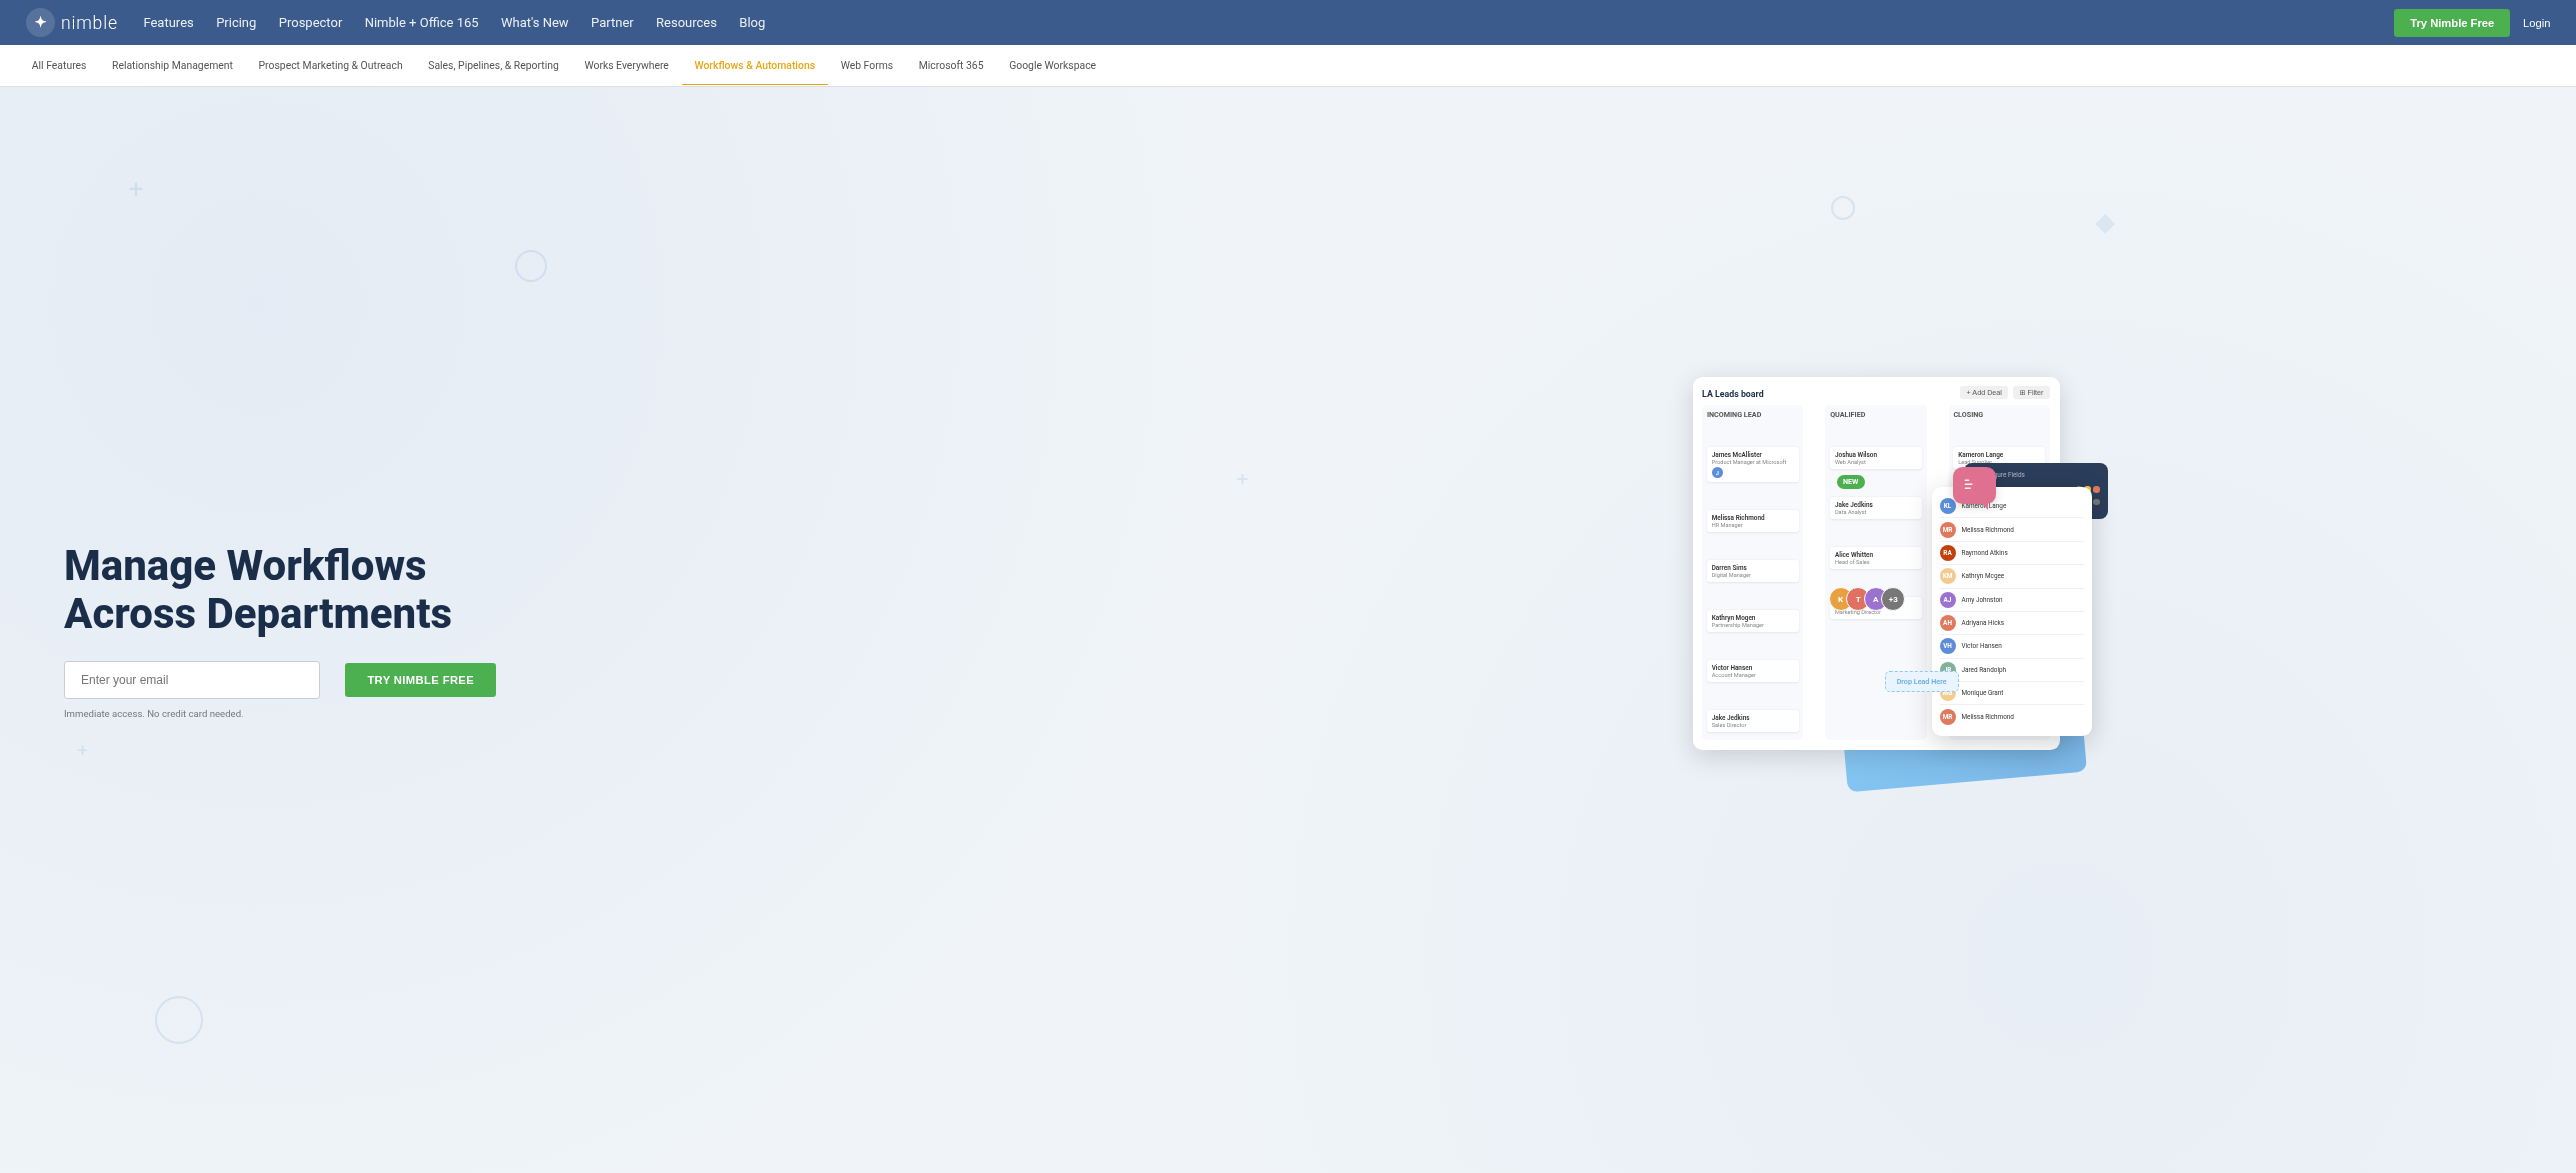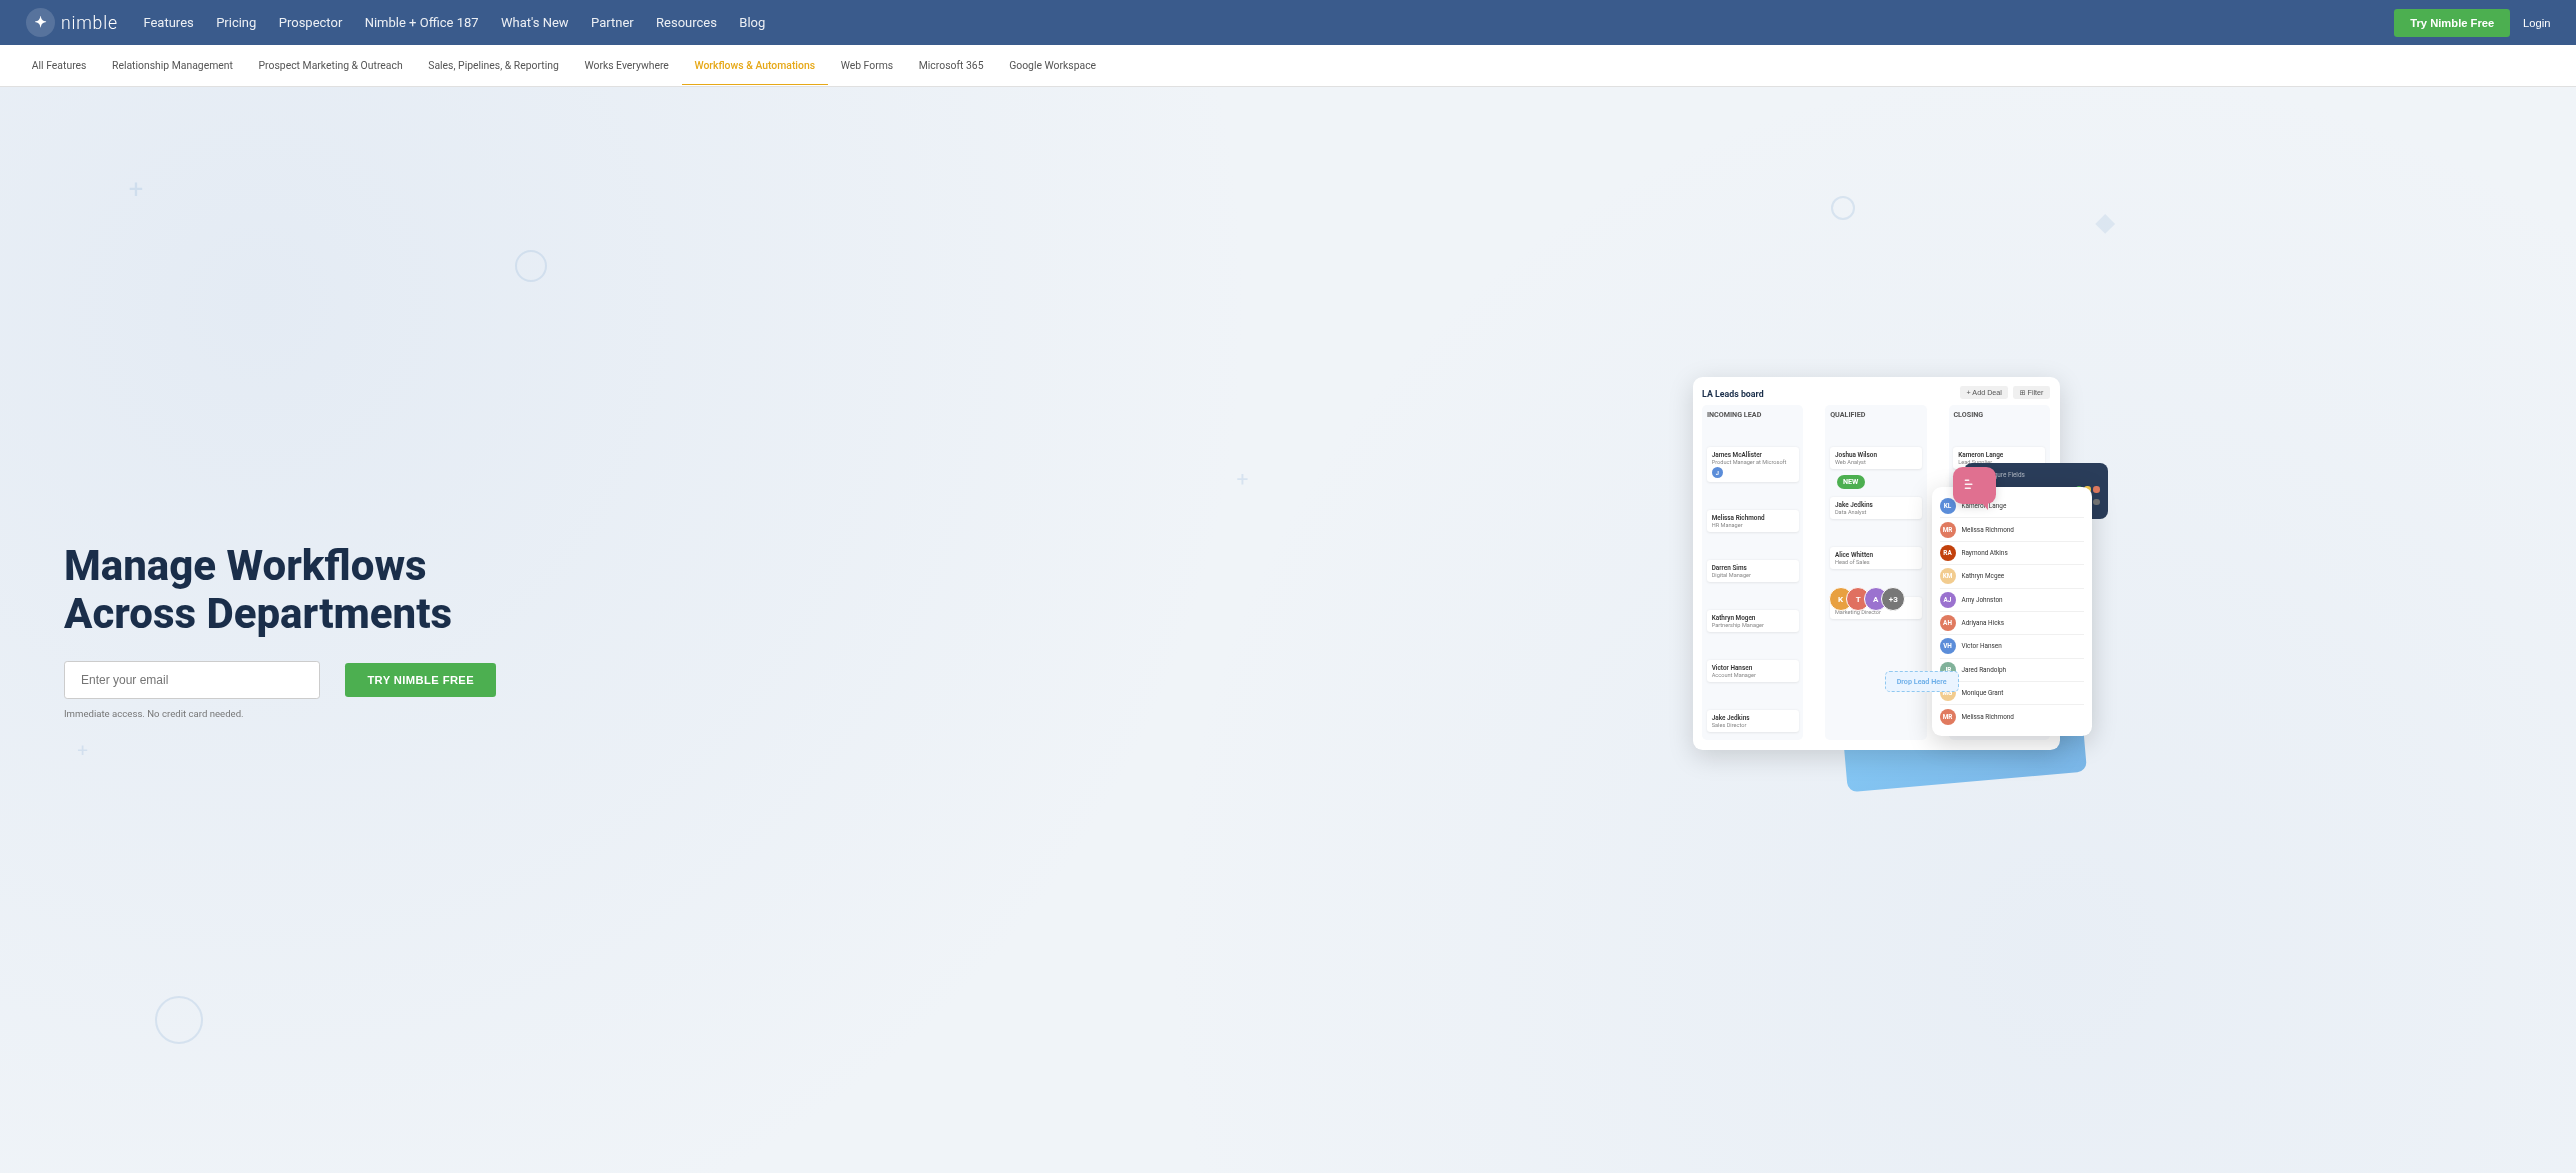--- a/index.html
+++ b/index.html
@@ -505,21 +505,21 @@
       <circle cx="18" cy="18" r="18" fill="rgba(255,255,255,0.15)"></circle>
       <text x="18" y="24" text-anchor="middle" fill="white" font-size="18" font-weight="700">✦</text>
     </svg>
     <span class="logo-text">nimble</span>
   </div>
 
   <div class="top-nav-links">
     <a>Features</a>
     <a>Pricing</a>
     <a>Prospector</a>
-    <a>Nimble + Office 187</a>
+    <a>Nimble + Office 165</a>
     <a>What's New</a>
     <a>Partner</a>
     <a>Resources</a>
     <a>Blog</a>
   </div>
 
   <div class="top-nav-right">
     <button class="btn-try-free">Try Nimble Free</button>
     <button class="btn-login">Login</button>
   </div>

